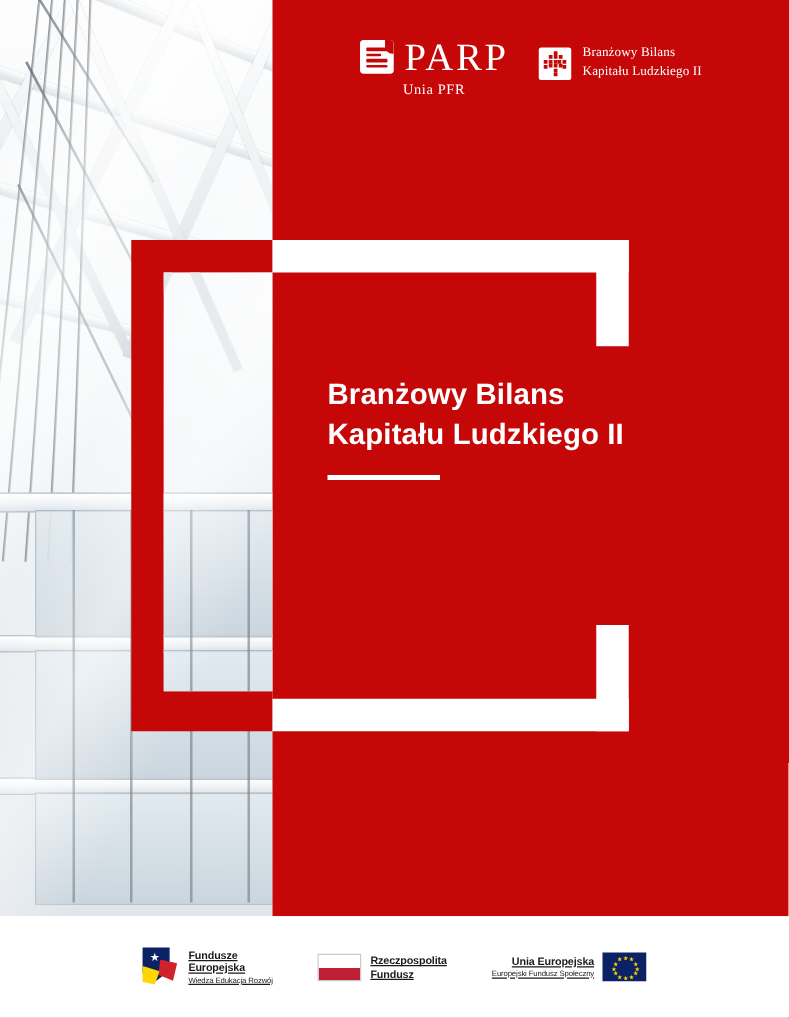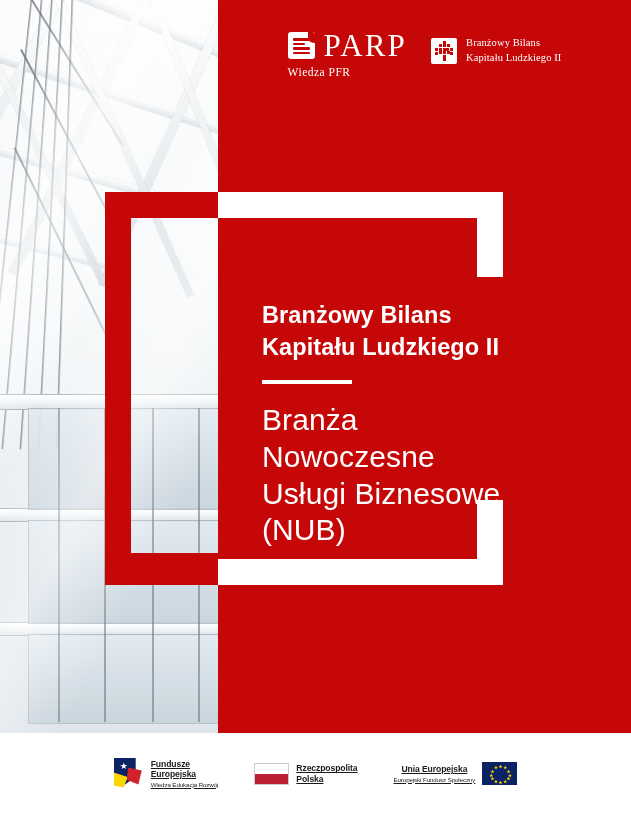--- a/index.html
+++ b/index.html
@@ -147,21 +147,21 @@
     width: 413px;
     height: 110px;
     display: flex;
     align-items: center;
     justify-content: center;
     gap: 24px;
   }
   .parp-lockup {
     display: flex;
     flex-direction: column;
-    align-items: flex-start;
+    align-items: center;
     margin-top: -2px;
   }
   .parp-row {
     display: flex;
     align-items: center;
     gap: 9px;
   }
   .parp-mark {
     width: 27px; height: 27px;
     background: #ffffff;
@@ -342,21 +342,21 @@
     background: #0b2265;
     position: relative;
   }
   .eu-flag b {
     position: absolute;
     color: #ffd600;
     font-size: 4.4px;
     line-height: 1;
   }
   .ue-lockup { flex-direction: row-reverse; }
-  .ue-lockup .f-text { text-align: center; }
+  .ue-lockup .f-text { text-align: right; }
 </style>
 </head>
 <body>
 
 <div class="page" style="--brand-red:#c50707">
 
   <div class="photo">
     <div class="photo-bg"></div>
 
     <div class="truss">
@@ -437,21 +437,21 @@
       <div class="parp-row">
         <div class="parp-mark">
           <i class="s1"></i>
             <i class="s2"></i>
             <i class="s3"></i>
             <i class="s4"></i>
           <span class="notch"></span>
         </div>
         <span class="parp-word">PARP</span>
       </div>
-      <span class="parp-sub">Wiedza PFR</span>
+      <span class="parp-sub">Unia PFR</span>
     </div>
 
     <div class="bbkl-lockup">
       <div class="bbkl-mark">
         <b style="left:11.5px; top:3px;"></b>
         <b style="left:7.5px;  top:6px;"></b>
         <b style="left:15.5px; top:6px;"></b>
         <b style="left:11.5px; top:6.5px;"></b>
         <b style="left:4px;    top:10px;"></b>
         <b style="left:8px;    top:10px;"></b>
@@ -473,26 +473,20 @@
     </div>
 
   </div>
 
   <div class="title-block">
     <h1 class="title-main">
       <span>Branżowy Bilans</span><br>
       <span>Kapitału Ludzkiego II</span>
     </h1>
     <div class="rule"></div>
-    <h2 class="title-sub">
-      <span>Branża</span><br>
-      <span>Nowoczesne</span><br>
-      <span>Usługi Biznesowe</span><br>
-      <span>(NUB)</span>
-    </h2>
   </div>
 
 
   <div class="footer">
 
     <div class="f-logo">
       <div class="fe-mark">
         <span class="navy"></span>
         <span class="yellow"></span>
         <span class="red"></span>
@@ -502,21 +496,21 @@
         <span>Fundusze</span><br>
         <span>Europejska</span>
         <span class="thin">Wiedza Edukacja Rozwój</span>
       </div>
     </div>
 
     <div class="f-logo">
       <div class="pl-flag"></div>
       <div class="f-text">
         <span>Rzeczpospolita</span><br>
-        <span>Polska</span>
+        <span>Fundusz</span>
       </div>
     </div>
 
     <div class="f-logo ue-lockup">
       <div class="eu-flag">
         <b style="left:16.3px; top:3px;">★</b>
         <b style="left:21px;   top:4.3px;">★</b>
         <b style="left:24.3px; top:7.6px;">★</b>
         <b style="left:25.6px; top:11.5px;">★</b>
         <b style="left:24.3px; top:15px;">★</b>

